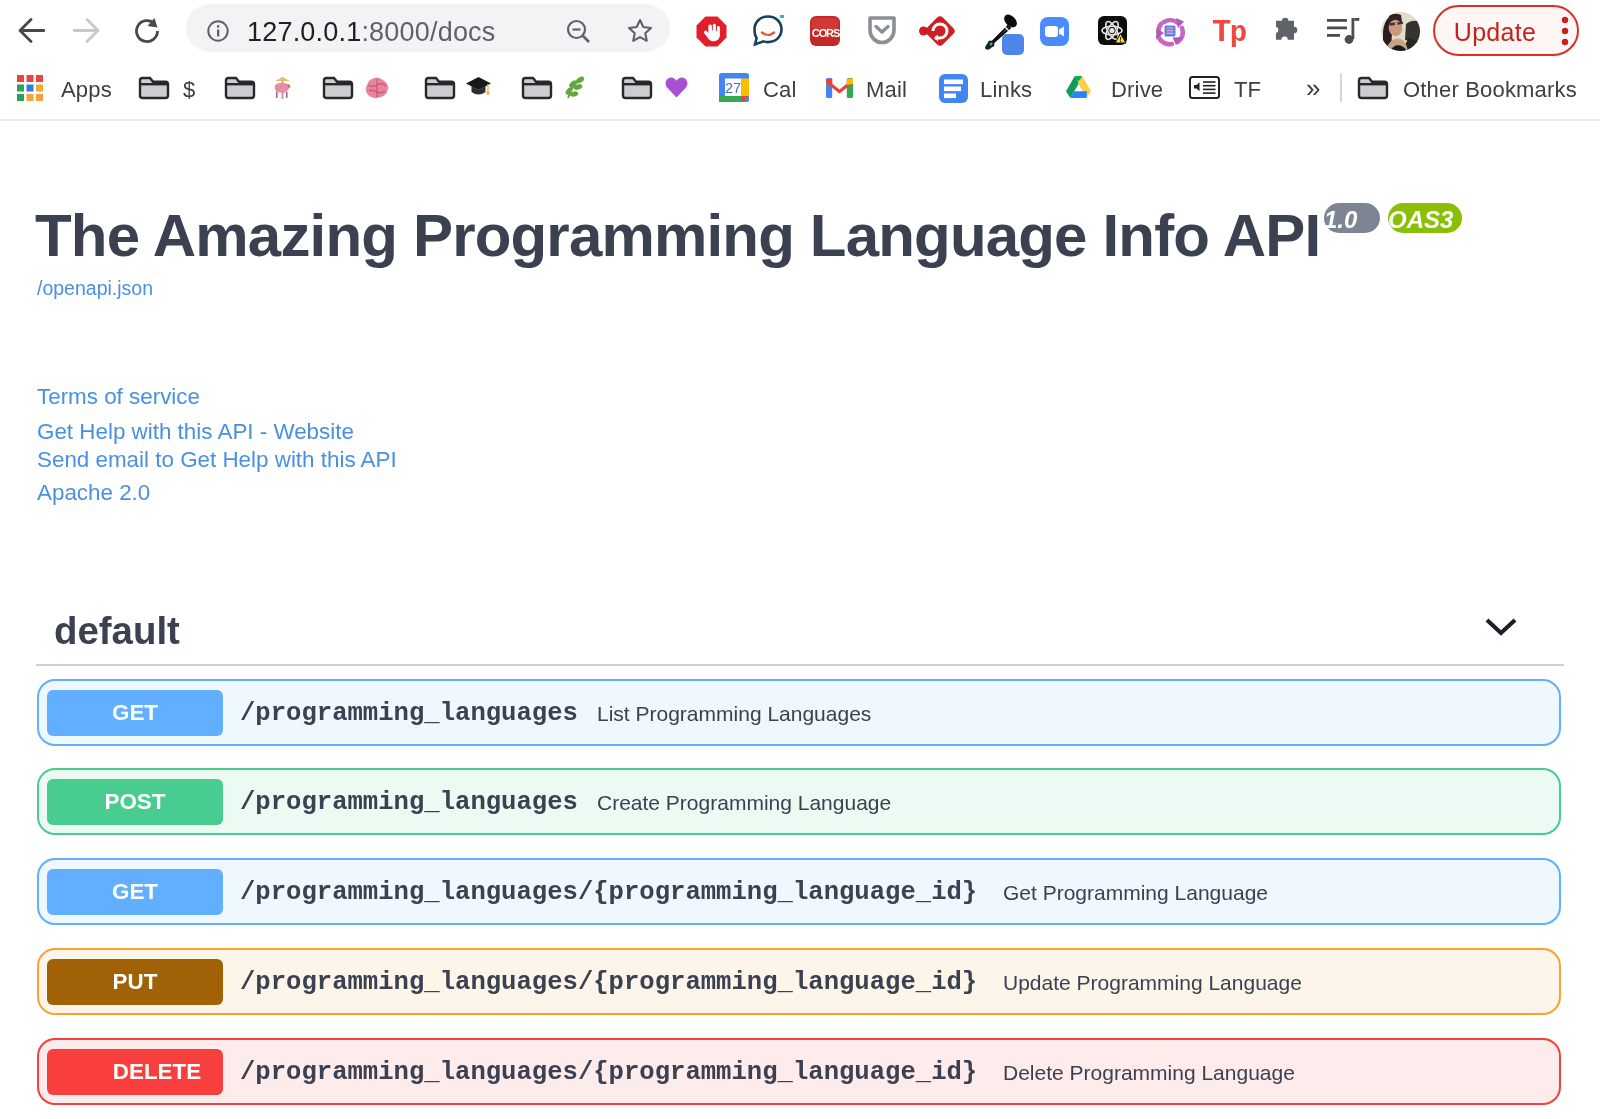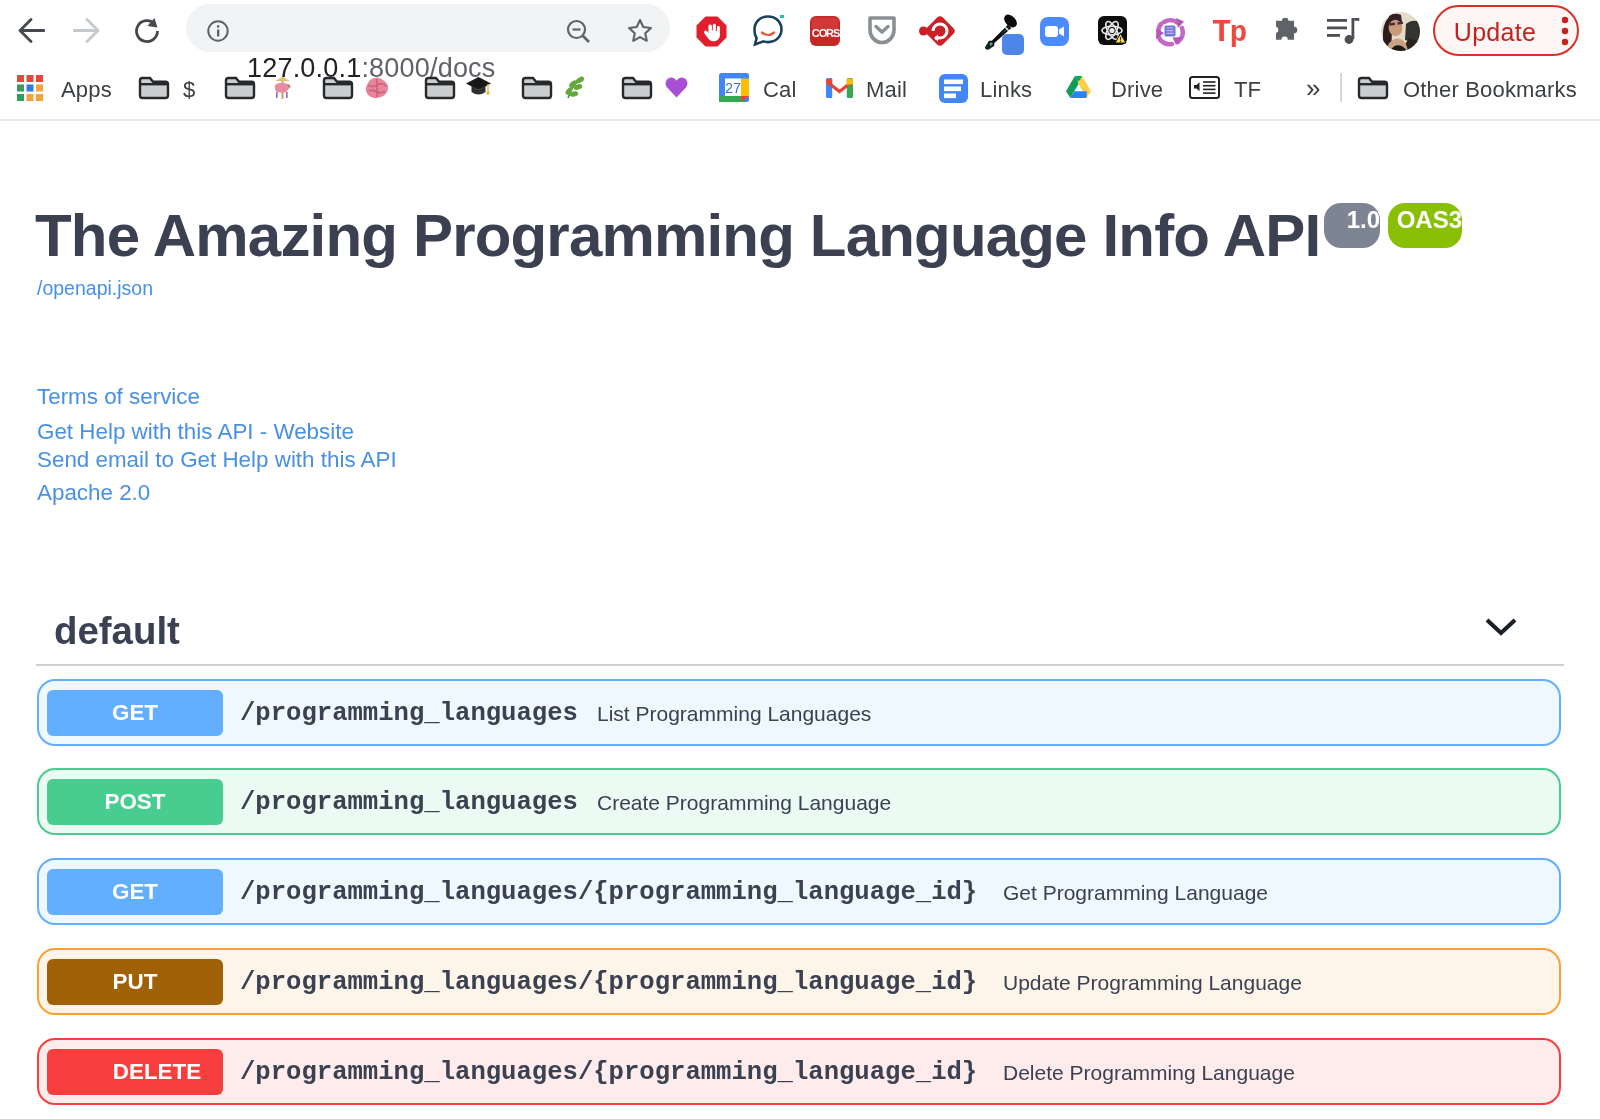--- a/index.html
+++ b/index.html
@@ -3,27 +3,27 @@
 <meta charset="utf-8">
 <style>
 * { margin:0; padding:0; box-sizing:border-box; }
 html,body { width:1600px; height:1119px; background:#fff; font-family:"Liberation Sans", sans-serif; overflow:hidden; }
 .abs { position:absolute; }
 #page { position:relative; width:1600px; height:1119px; }
 
 #toolbar { position:absolute; top:0; left:0; width:1600px; height:120px; background:#fff; }
 #tbline { position:absolute; top:119px; left:0; width:1600px; height:2px; background:#e7e8ea; }
 #urlpill { position:absolute; left:186px; top:4px; width:484px; height:48px; border-radius:24px; background:#f1f3f4; }
-.urltext { position:absolute; left:247px; top:17px; font-size:27px; letter-spacing:0.2px; color:#202124; white-space:nowrap;margin-top:36px; }
+.urltext { position:absolute; left:247px; top:17px; font-size:27px; letter-spacing:0.2px; color:#202124; white-space:nowrap; }
 .urltext .gray { color:#5f6368; }
 .fold { top:74px; width:32px; height:27px; }
 .bmtext { position:absolute; top:77px; font-size:22px; color:#3c4043; white-space:nowrap; letter-spacing:0.18px; }
 
 .title { position:absolute; left:35px; top:201px; font-size:60px; font-weight:bold; color:#3b4151; letter-spacing:-0.82px; white-space:nowrap; }
-.badge { position:absolute; top:203px; height:45px; border-radius:17px; color:#fff; font-size:24px; font-weight:bold; text-align:right; line-height:33px; }
+.badge { position:absolute; top:203px; height:30px; border-radius:17px; color:#fff; font-size:24px; font-weight:bold; text-align:left; line-height:33px;font-style:italic; }
 #b10 { left:1324px; width:56px; background:#7d8492; }
 #boas { left:1388px; width:74px; background:#89bf04; }
 a.lnk { color:#4990e2; text-decoration:none; }
 .t22 { font-size:22.4px; white-space:nowrap; position:absolute; }
 #openapi { left:37px; top:277px; font-size:19.5px; position:absolute; }
 #learn { left:35px; top:330px; color:#3b4151; letter-spacing:0.2px; }
 #terms { left:37px; top:384px; }
 #gethelp { left:37px; top:418.5px; }
 #sendmail { left:37px; top:446.5px; }
 #apache { left:37px; top:480px;text-align:center; }

